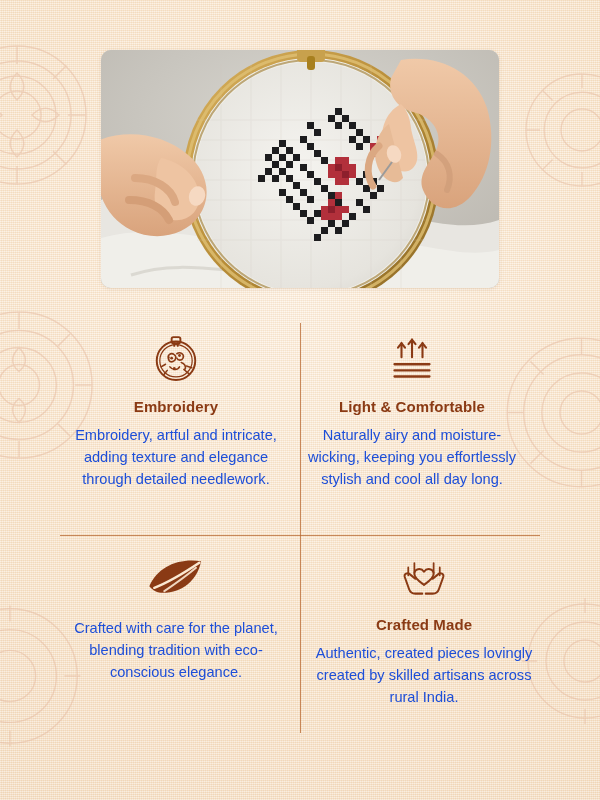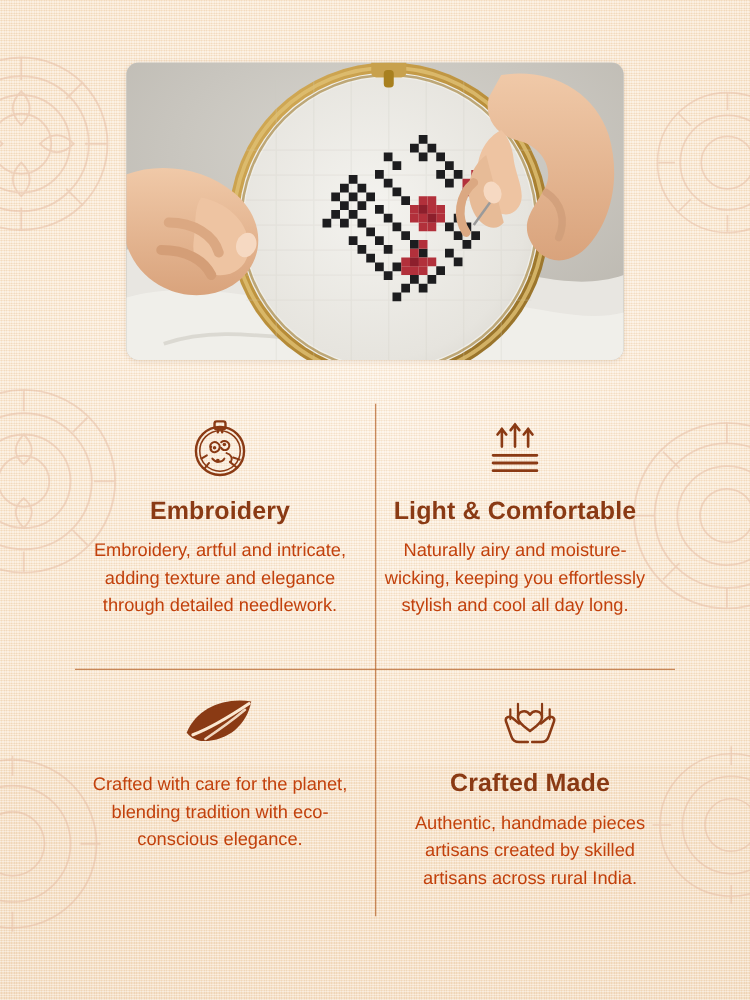--- a/index.html
+++ b/index.html
@@ -103,30 +103,30 @@
 
   .cell-icon {
     height: 62px;
     display: flex;
     align-items: center;
     justify-content: center;
     color: #8a3a14;
   }
   .cell-title {
     margin-top: 8px;
-    font-size: 20px;
+    font-size: 15px;
     font-weight: bold;
     color: #8a3a14;
     letter-spacing: 0.1px;
   }
   .cell-desc {
     margin-top: 9px;
     font-size: 14.6px;
     line-height: 1.52;
-    color: #c2410c;
+    color: #1d4ed8;
     padding: 0 6px;
     text-align: center;
   }
 </style>
 </head>
 <body>
 
 <div class="bg-texture"></div>
 
 <div class="mandala left-top">
@@ -435,17 +435,17 @@
     <div class="cell c4">
       <div class="cell-icon">
         <svg width="56" height="56" viewBox="0 0 64 64" fill="none" stroke="currentColor" stroke-width="2.3" stroke-linecap="round" stroke-linejoin="round">
           <path d="M32 26 c-3.5-5-11-3.5-11 2.6 c0 5 7 9.4 11 12.4 c4-3 11-7.4 11-12.4 C43 22.5 35.5 21 32 26 Z"></path>
           <path d="M22 34 l-6-5 c-3-2.5-7-0.5-6 3 l5 14 c1 3 4 5 7 5 h8"></path>
           <path d="M42 34 l6-5 c3-2.5 7-0.5 6 3 l-5 14 c-1 3-4 5-7 5 h-8"></path>
           <path d="M14 30 v-9 M21 27 v-11 M43 27 v-11 M50 30 v-9" stroke-width="2"></path>
         </svg>
       </div>
       <div class="cell-title">Crafted Made</div>
-      <div class="cell-desc">Authentic, handmade pieces artisans created by skilled artisans across rural India.</div>
+      <div class="cell-desc">Authentic, created pieces lovingly created by skilled artisans across rural India.</div>
     </div>
   </div>
 
 </div>
 
 </body></html>

